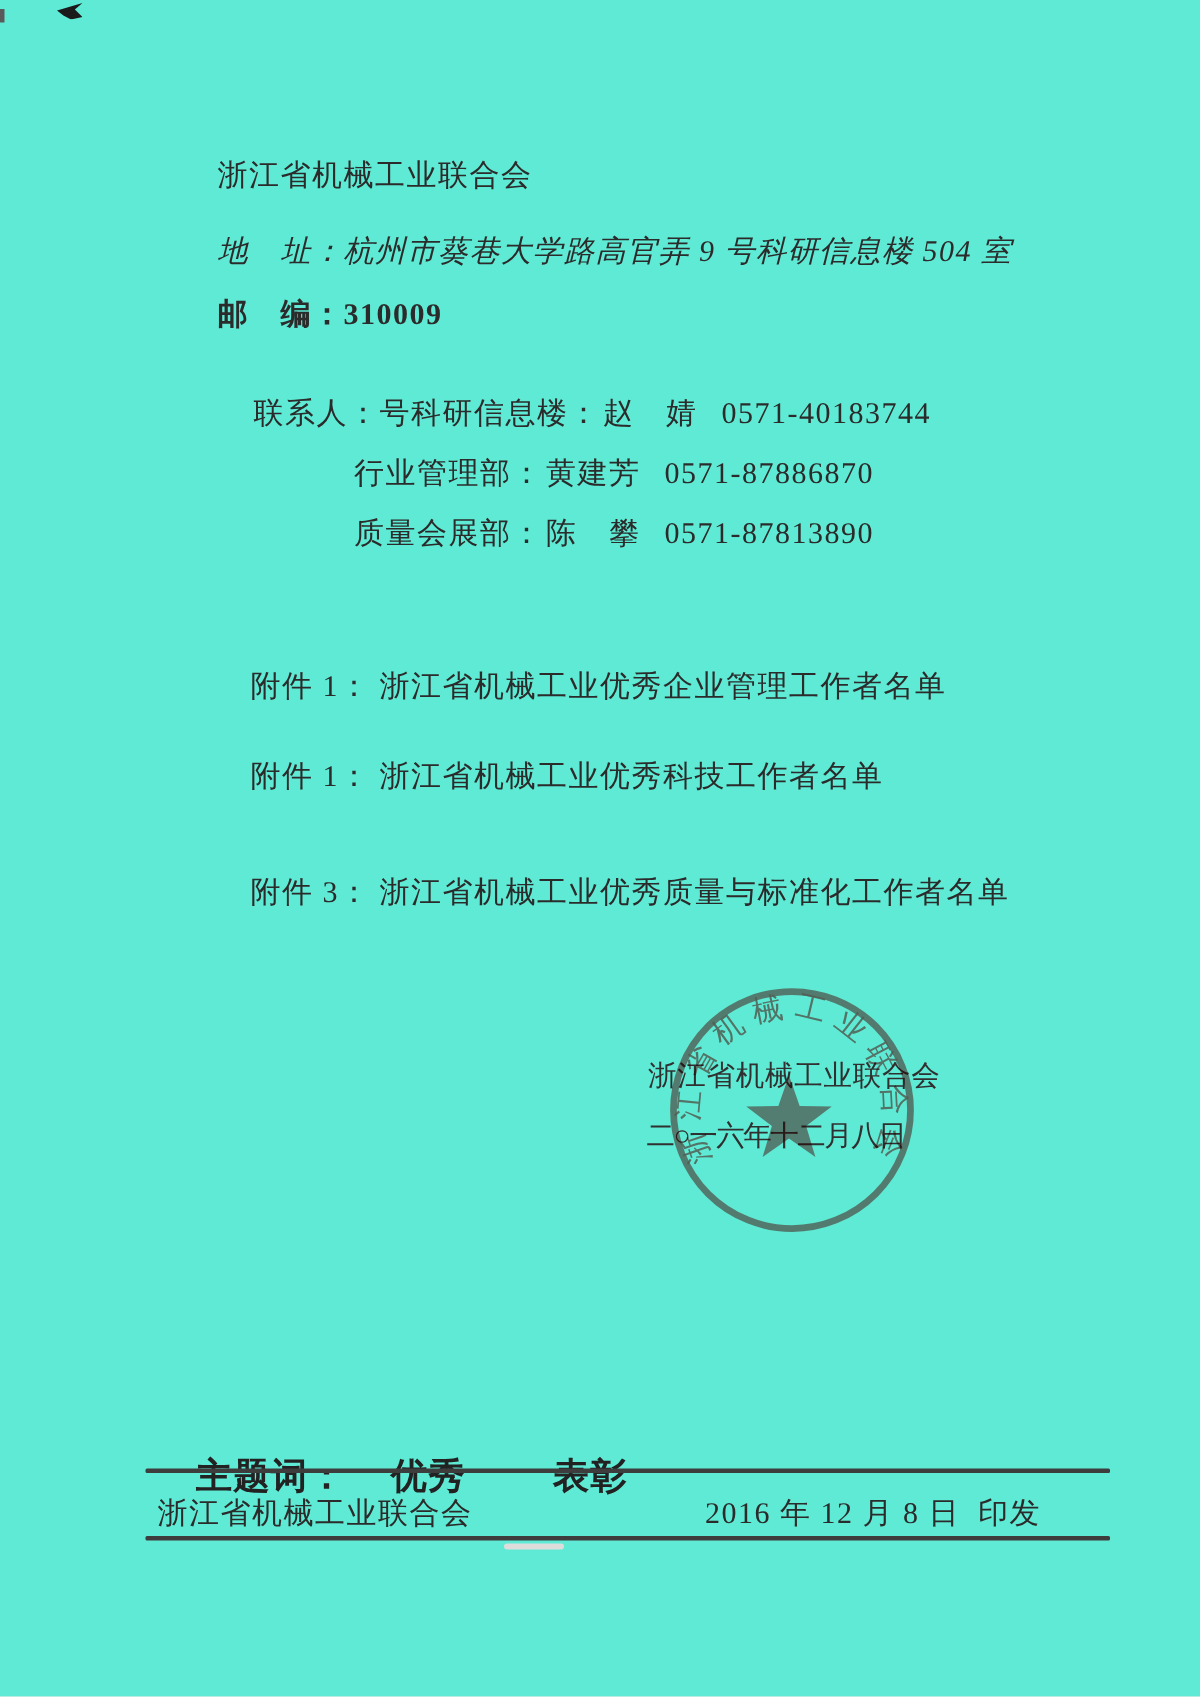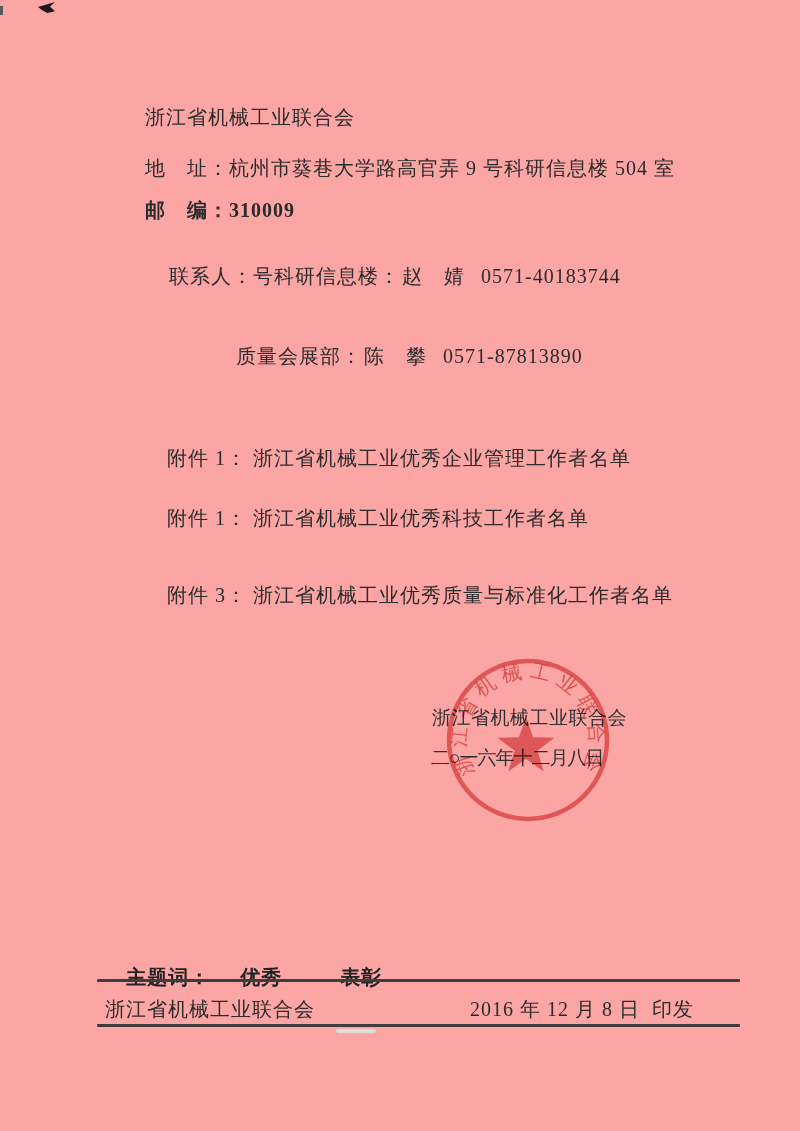--- a/index.html
+++ b/index.html
@@ -1,26 +1,26 @@
 <!DOCTYPE html>
 <html><head>
 <meta charset="utf-8">
 <style>
   html,body{margin:0;padding:0;background:#e9e9e7;}
   #page{
     position:relative;
     width:800px;height:1131px;
-    background:#fca5a5;
+    background:#5eead4;
     overflow:hidden;
     font-family:"Liberation Serif","DejaVu Serif",serif;
     color:#2b2b2b;
   }
   .abs{position:absolute;white-space:pre;line-height:1.15;}
   .song{font-family:"Liberation Serif","DejaVu Serif",serif;font-size:20px;letter-spacing:1px;}
-  .hei{font-family:"Liberation Sans","DejaVu Sans",sans-serif;font-weight:bold;font-size:20px;letter-spacing:1px;color:#222;}
+  .hei{font-family:"Liberation Sans","DejaVu Sans",sans-serif;font-weight:bold;font-size:24px;letter-spacing:1px;color:#222;}
   .sig{font-size:19px;letter-spacing:0.5px;color:#303030;}
   .rule{position:absolute;left:97px;width:643px;height:3px;background:#3d3d3d;border-radius:1px;}
   .phone{margin-left:16px;}
   .name{margin-left:2px;}
   .att-title{margin-left:6px;}
   .subject-term1{margin-left:30px;}
   .subject-term2{margin-left:58px;}
   #seal{
     position:absolute;left:436px;top:648px;
     mix-blend-mode:multiply;
@@ -38,26 +38,29 @@
 <body>
 
 <div id="page">
 
   <div id="artifact-blob" class="artifact"></div>
   <div id="artifact-edge" class="artifact"></div>
   <div id="smudge-bottom"></div>
 
   <div class="abs song" style="left:145px;top:106px;">浙江省机械工业联合会</div>
 
-  <div class="abs song" style="left:145px;top:157px;">地　址：杭州市葵巷大学路高官弄 9 号科研信息楼 504 室</div>
+  <div class="abs song" style="left:145px;top:157px;font-style:italic;">地　址：杭州市葵巷大学路高官弄 9 号科研信息楼 504 室</div>
 
   <div class="abs song" style="left:145px;top:199px;font-weight:bold;">邮　编：310009</div>
 
   <div class="abs song" style="left:145px;top:242px;">
     <span>联系人：</span><span>号科研信息楼：</span><span class="name">赵　婧</span><span class="phone">0571-40183744</span>
+  </div>
+  <div class="abs song" style="left:212px;top:282px;">
+    <span>行业管理部：</span><span class="name">黄建芳</span><span class="phone">0571-87886870</span>
   </div>
   <div class="abs song" style="left:212px;top:322px;">
     <span>质量会展部：</span><span class="name">陈　攀</span><span class="phone">0571-87813890</span>
   </div>
 
   <div class="abs song" style="left:143px;top:424px;">
     <span>附件 1：</span><span class="att-title">浙江省机械工业优秀企业管理工作者名单</span>
   </div>
   <div class="abs song" style="left:143px;top:484px;">
     <span>附件 1：</span><span class="att-title">浙江省机械工业优秀科技工作者名单</span>

